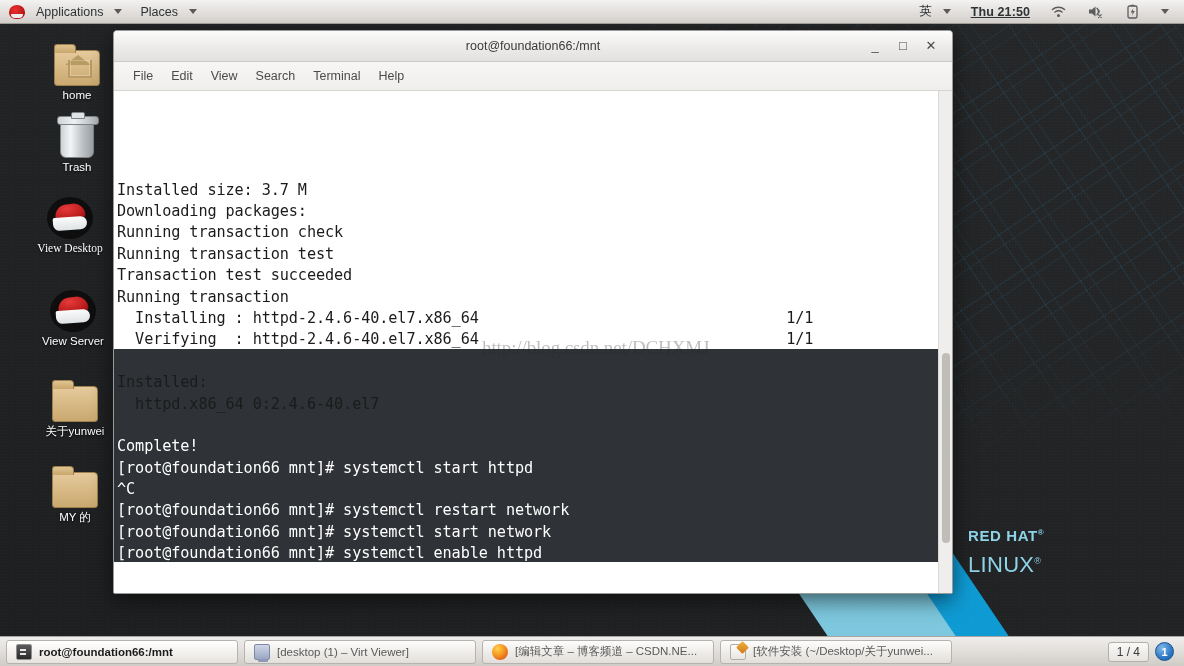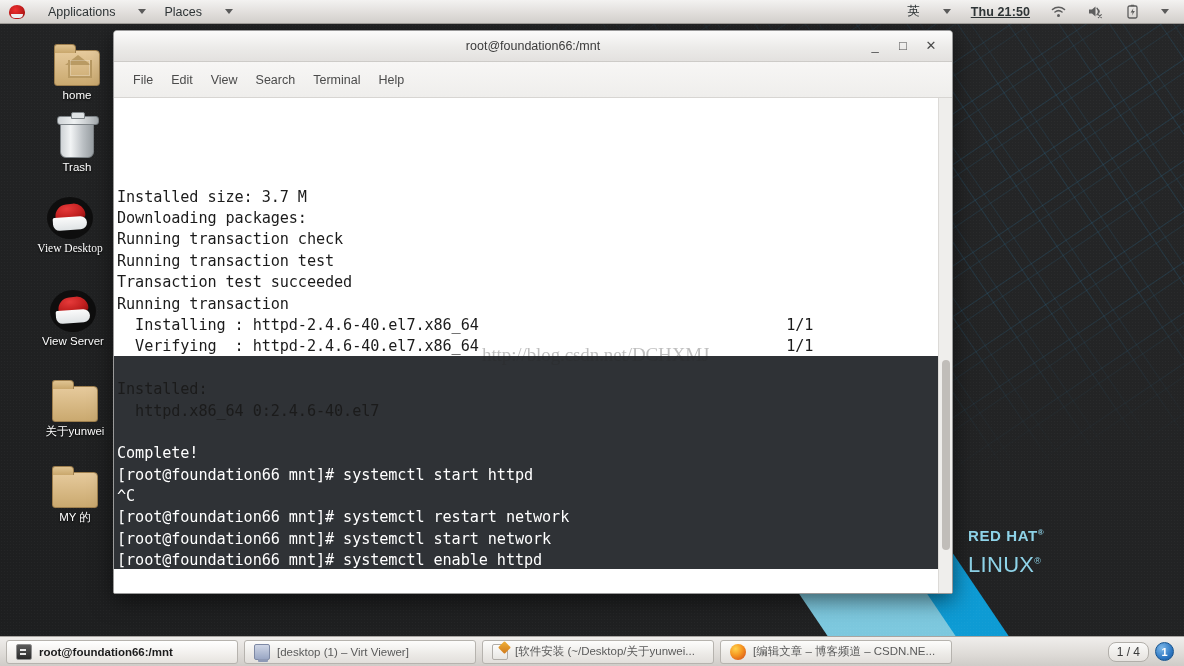--- a/index.html
+++ b/index.html
@@ -54,21 +54,21 @@
   
   #top-panel {
     position: absolute; left: 0; top: 0; width: 1184px; height: 24px;
     background: linear-gradient(#f3f2f1, #dedbd8 65%, #d2cfcb);
     border-bottom: 1px solid #9d9a96;
     display: flex; align-items: center;
     font-size: 12.5px; color: #2e3436;
     z-index: 50;
   }
   #top-panel .pitem {
-    display: flex; align-items: center; gap: 23px;
+    display: flex; align-items: center; gap: 11px;
     padding: 0 9px; height: 24px; cursor: default;
   }
   .rh-logo {
     width: 16px; height: 14px; border-radius: 50% 50% 42% 42%;
     background: radial-gradient(circle at 40% 35%, #ee2f2f 0%, #b31717 70%, #6d0b0b 100%);
     position: relative; flex: none;
   }
   .rh-logo::after{
     content:""; position:absolute; left:2px; bottom:1px; width:12px; height:4px;
     background:#eceff1; border-radius: 0 0 6px 6px;
@@ -161,21 +161,21 @@
     border-bottom: 1px solid #cdcbc8;
     display: flex; align-items: center; position: relative;
   }
   #title-text {
     position:absolute; left:0; right:0; text-align:center;
     font-size: 12.5px; color: #3c3c3c;
   }
   .wbtns { margin-left:auto; display:flex; align-items:center; gap: 14px; padding-right: 14px; z-index:2; }
   .wbtn { font-size: 13px; color:#4a4a4a; width:14px; text-align:center; cursor:default; line-height: 14px; }
   #menubar {
-    height: 36px; flex: none;
+    height: 29px; flex: none;
     background: linear-gradient(#f7f6f5,#efeeec);
     border-bottom: 1px solid #d7d5d2;
     display:flex; align-items:center; padding-left: 10px; gap: 0px;
   }
   #menubar .mi { font-size: 12.5px; color: #4b4b4b; padding: 0 9px; line-height: 26px; cursor: default; }
 
   #term-body { position: relative; flex: 1 1 auto; background: #ffffff; overflow: hidden; display:flex; }
   #term-text {
     flex: 1 1 auto; position: relative;
     font-family: "DejaVu Sans Mono", "Liberation Mono", monospace;
@@ -242,21 +242,21 @@
   .tico.term::after{ content:""; position:absolute; left:3px; top:4px; width:6px;height:2px; background:#e8e8e8; box-shadow: 0 4px 0 #e8e8e8;}
   .tico.vv { background: linear-gradient(#cfd6e6,#9aa7c4); border:1px solid #7e89a4; border-radius:2px; position:relative;}
   .tico.vv::after{content:"";position:absolute;left:3px;bottom:-3px;width:10px;height:3px;background:#8e99b5;border-radius:1px;}
   .tico.editor { background: linear-gradient(#fdfdfd,#e8e6e2); border:1px solid #b0ada8; position:relative; }
   .tico.editor::after{ content:""; position:absolute; right:-2px; top:-2px; width:9px;height:9px;
     background:linear-gradient(135deg,#f0b23a,#d07a1c); transform:rotate(45deg); border-radius:1px;}
   .tico.firefox { border-radius:50%; background: radial-gradient(circle at 35% 30%, #ffd24d 0%, #f59521 45%, #e0671c 75%, #9e3a14 100%); }
   #ws-area { margin-left: auto; display: flex; align-items: center; gap: 6px; padding-right: 4px; }
   #ws-count {
     font-size: 12px; color: #3a3a3a; background: linear-gradient(#fafaf9,#e6e3df);
-    border: 1px solid #b2afaa; border-radius: 8px; padding: 2px 8px;
+    border: 1px solid #b2afaa; border-radius: 3px; padding: 2px 8px;
   }
   #ws-badge {
     width: 19px; height: 19px; border-radius: 50%;
     background: radial-gradient(circle at 35% 30%, #7fb8e8 0%, #2f79c4 60%, #17559a 100%);
     border: 1px solid #16548f; color: #fff; font-size: 11px; font-weight: 700;
     display:flex; align-items:center; justify-content:center;
   }
 </style>
 </head>
 <body>
@@ -413,25 +413,25 @@
 <div id="taskbar">
   <div class="task active">
     <span class="tico term"></span>
     <span class="tlabel">root@foundation66:/mnt</span>
   </div>
   <div class="task">
     <span class="tico vv"></span>
     <span class="tlabel">[desktop (1) – Virt Viewer]</span>
   </div>
   <div class="task">
+    <span class="tico firefox"></span>
+    <span class="tlabel">[编辑文章 – 博客频道 – CSDN.NE...</span>
+  </div>
+  <div class="task">
     <span class="tico editor"></span>
     <span class="tlabel">[软件安装 (~/Desktop/关于yunwei...</span>
-  </div>
-  <div class="task">
-    <span class="tico firefox"></span>
-    <span class="tlabel">[编辑文章 – 博客频道 – CSDN.NE...</span>
   </div>
 
   <div id="ws-area">
     <span id="ws-count">1 / 4</span>
     <span id="ws-badge">1</span>
   </div>
 </div>
 
 </body></html>

